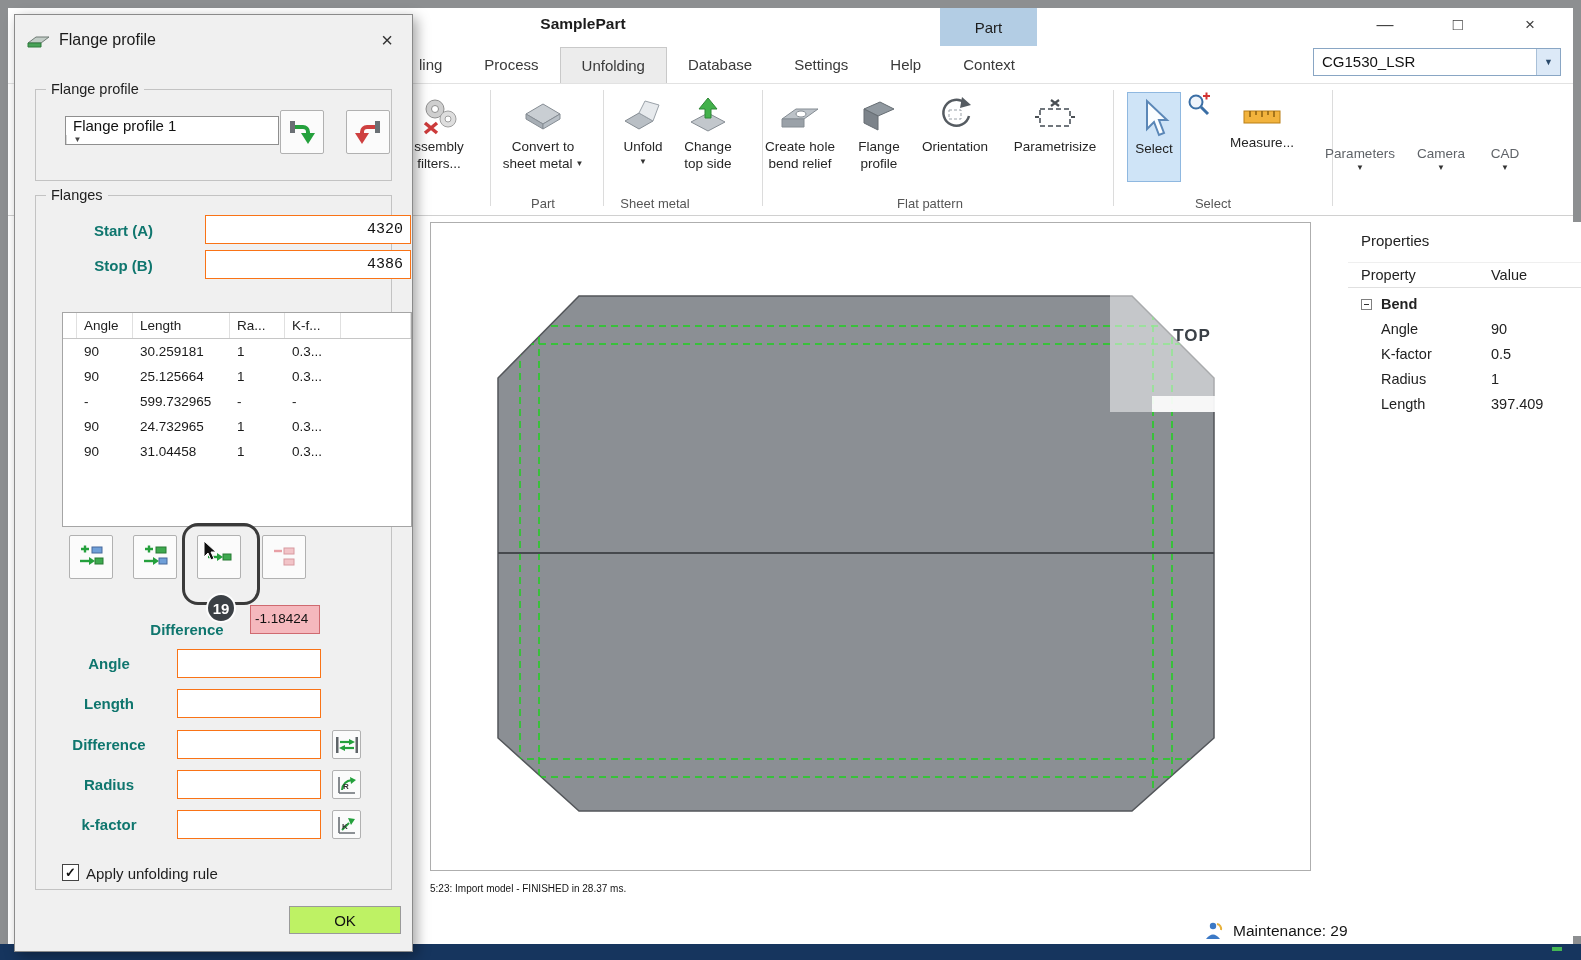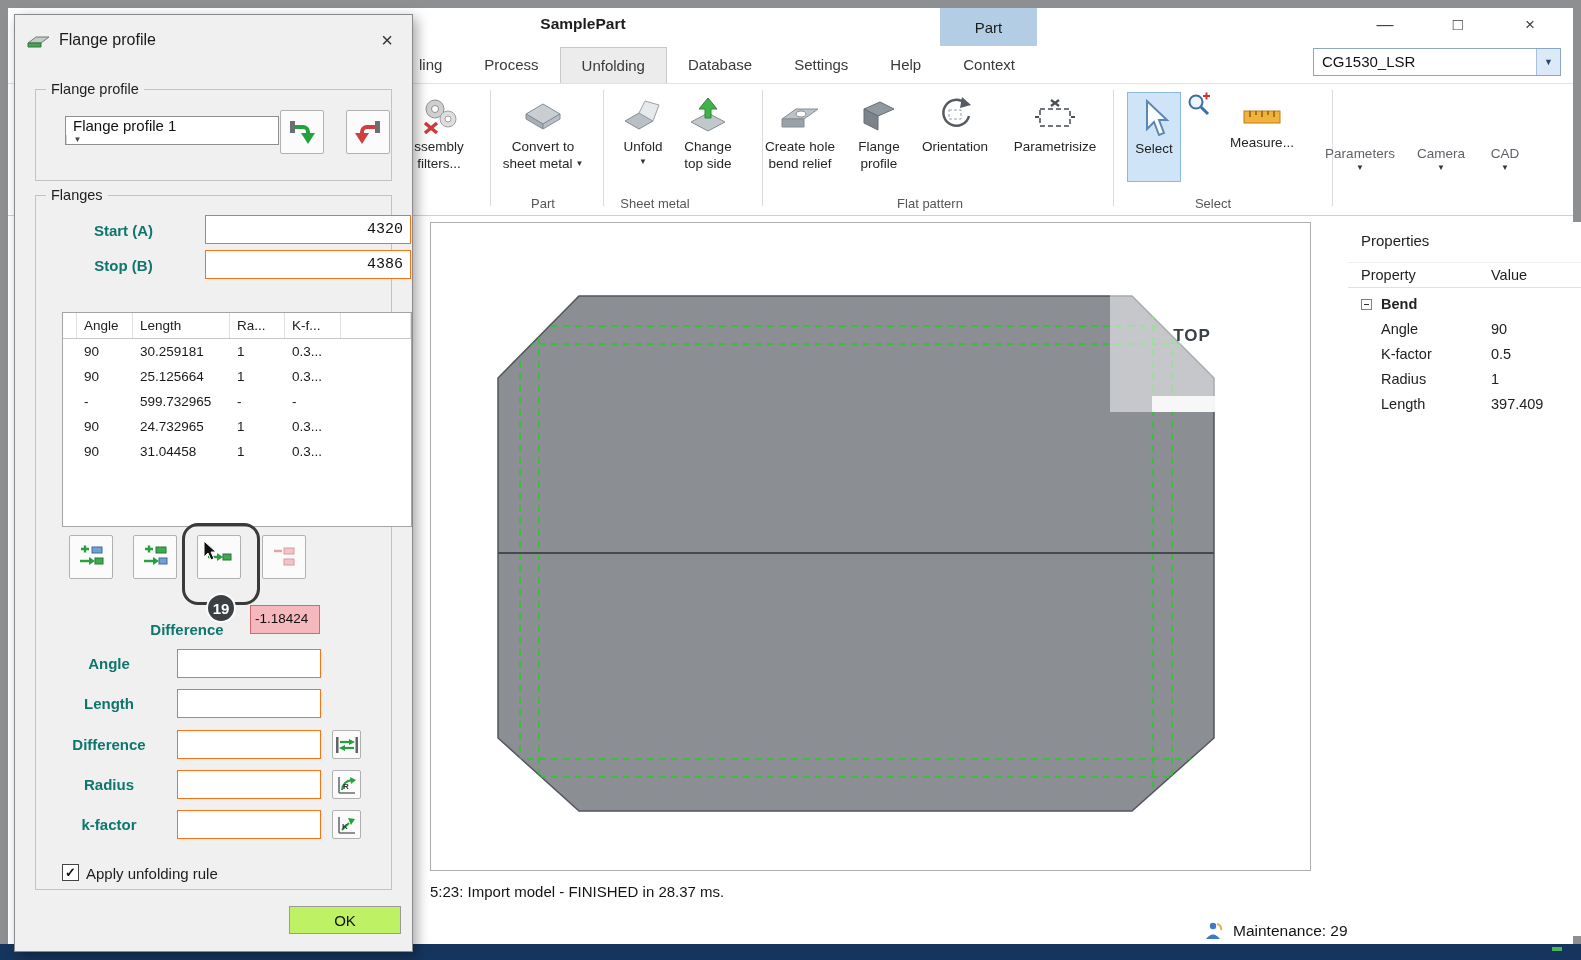--- a/index.html
+++ b/index.html
@@ -36,21 +36,21 @@
   .top-box { background:rgba(255,255,255,0.5); }
   .top-bar { background:rgba(255,255,255,0.85); }
   .top-label { font-size:17px; font-weight:bold; color:#3a4046; letter-spacing:1px; text-align:center; }
 
   .props { left:1312px; top:222px; width:261px; height:714px; background:#fff; font-size:14.5px; color:#222;margin-left:36px; }
   .prop-row { left:0; width:261px; height:25px; }
   .prop-row span { position:absolute; top:4px; }
   .collapse-box { width:11px; height:11px; border:1px solid #7f7f7f; background:#fff; display:flex; align-items:center; justify-content:center; }
   .collapse-box i { display:block; width:5px; height:1px; background:#333; }
 
-  .status-msg { left:430px; top:883px; font-size:15px; color:#151515; }
+  .status-msg { left:430px; top:883px; font-size:10px; color:#151515; }
   .maint { left:1233px; top:922px; font-size:15.5px; color:#151515; }
   .navy-bar { left:0; top:944px; width:1581px; height:16px; background:#16355e; }
   .green-tick { left:1552px; top:947px; width:10px; height:4px; background:#45b655; }
 
   .dialog { left:14px; top:14px; width:399px; height:938px; background:#f0f0f0; border:1px solid #8a8a8a; box-shadow:4px 4px 12px rgba(0,0,0,0.35); z-index:10; }
   .dlg-title { left:44px; top:16px; font-size:16px; color:#1a1a1a; }
   .dlg-close { left:356px; top:10px; width:32px; height:30px; display:flex; align-items:center; justify-content:center; font-size:20px; color:#333; }
   .groupbox { border:1px solid #c3c3c3; }
   .gb-label { top:-9px; left:10px; background:#f0f0f0; padding:0 5px; font-size:14.5px; color:#1e1e1e; }
   .tb { background:#fff; border:1px solid #f97316; font-family:Liberation Mono, monospace; font-size:15px; padding:4px 7px; color:#111;text-align:right; }

